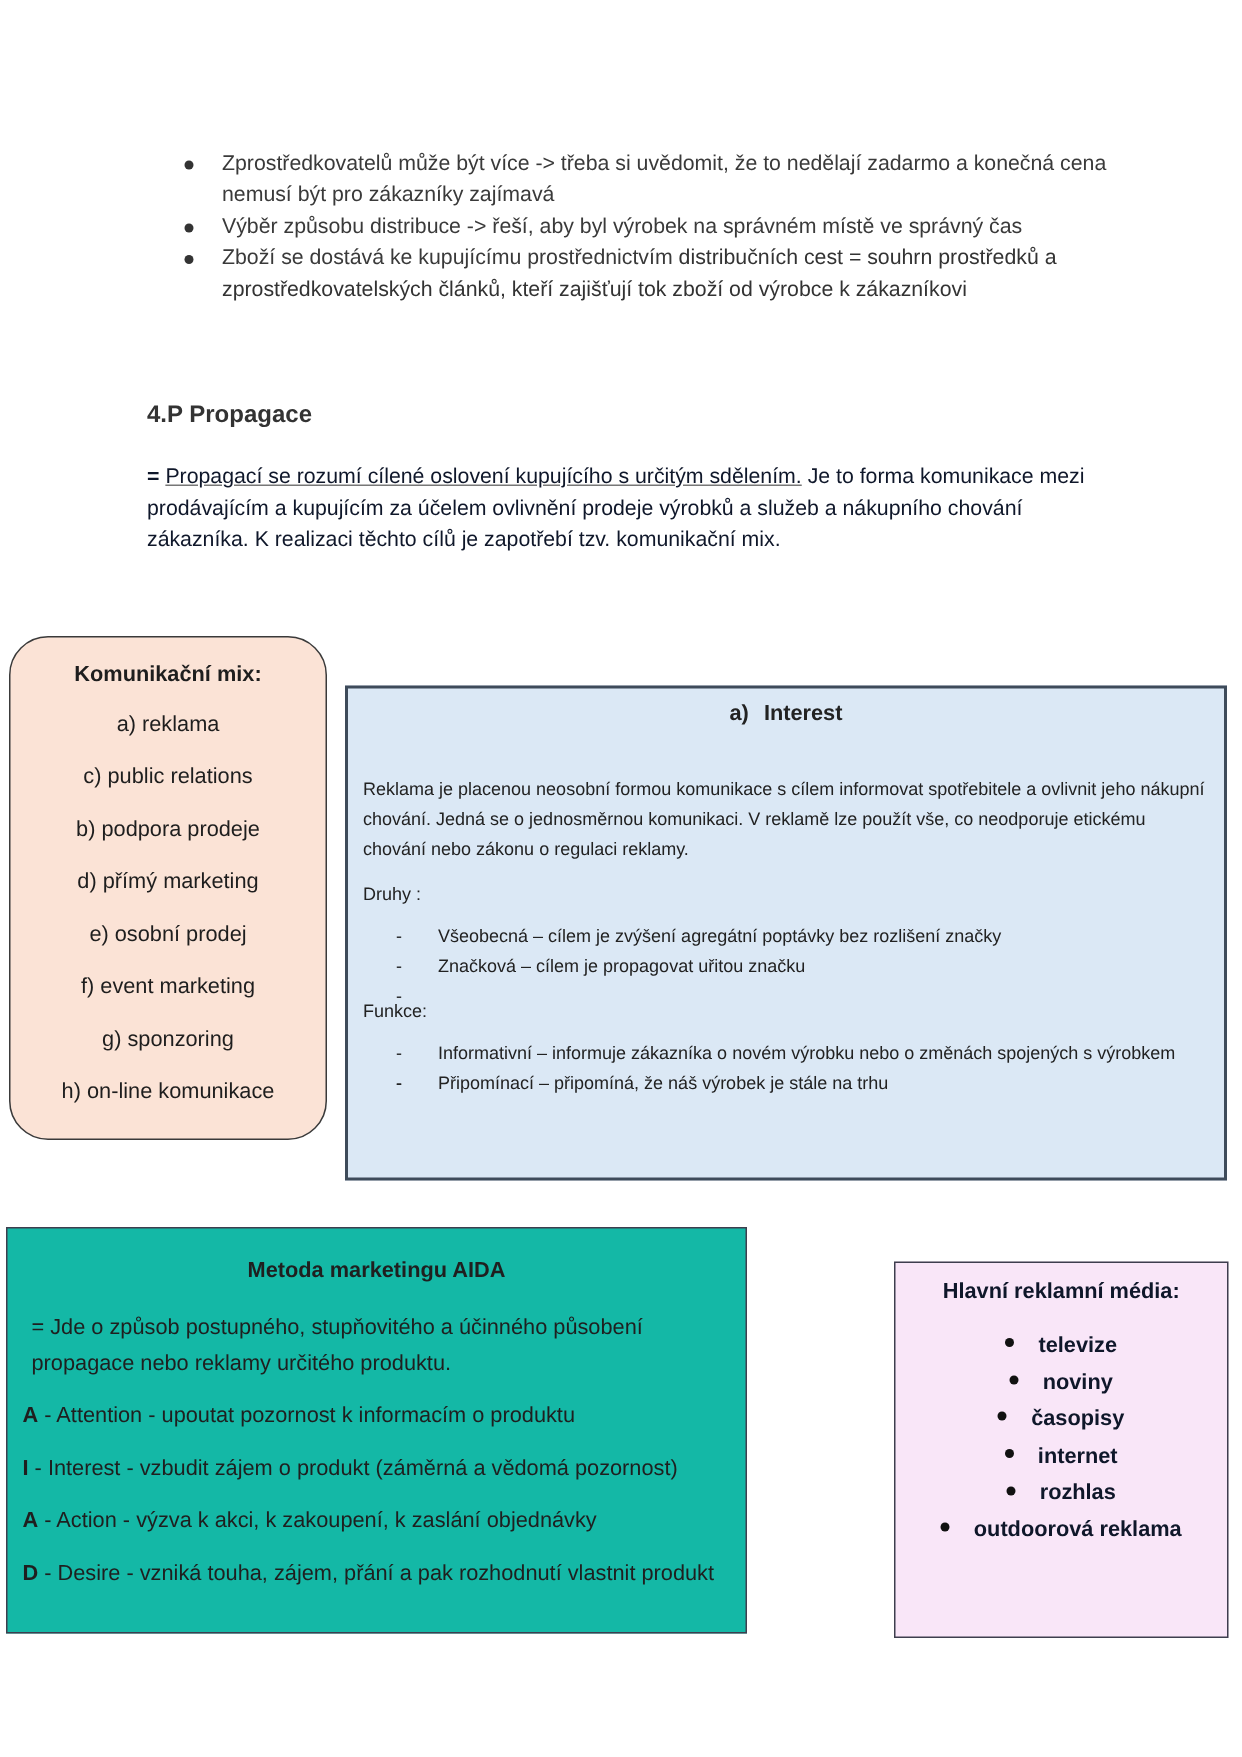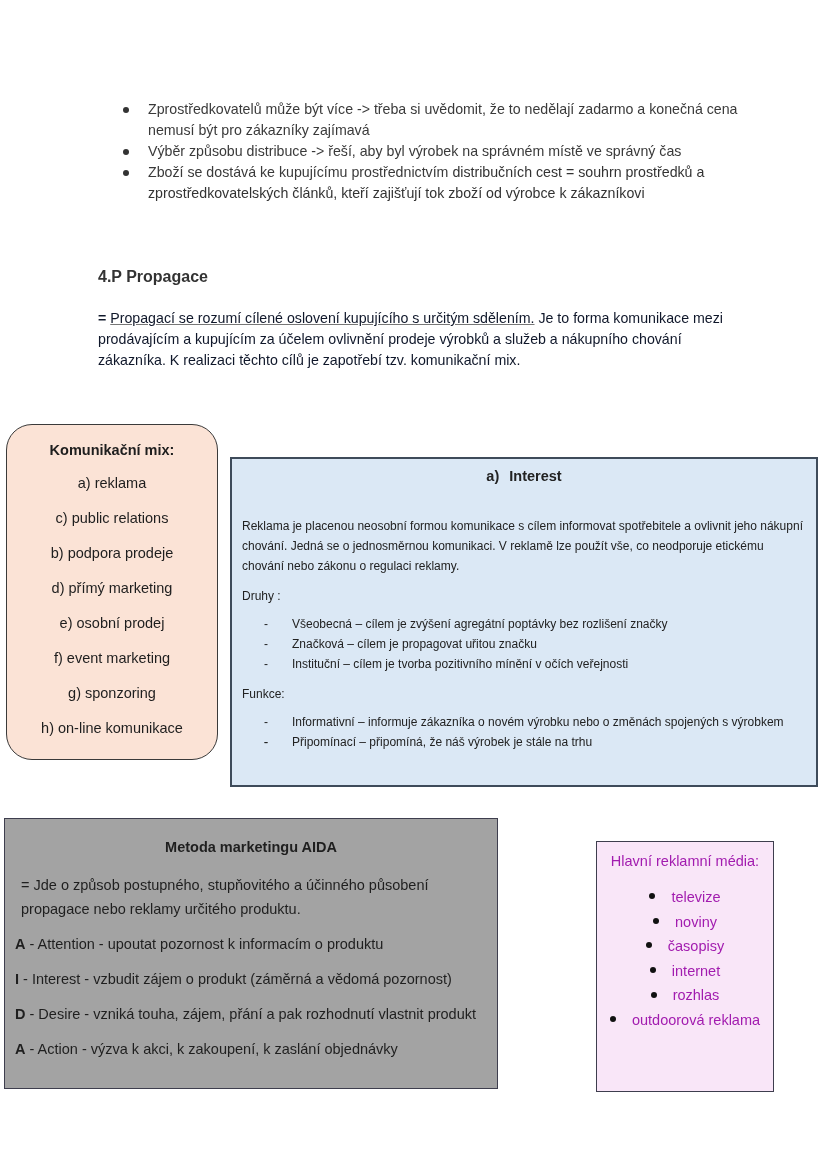--- a/index.html
+++ b/index.html
@@ -41,33 +41,33 @@
     .rek-desc { margin-top: 26px; }
     .rek-label { margin-top: 10px; }
     .rek-list { margin: 8px 0 0 0; padding: 0; list-style: none; }
     .rek-list li { position: relative; padding-left: 50px; }
     .rek-list li .dash { position: absolute; left: 22px; top: 0; }
     .rek-funkce-label { margin-top: 10px; }
 
     
     .aida-box {
       left: 4px; top: 818px; width: 494px; height: 271px; box-sizing: border-box;
-      background: #a3a3a3; border: 1.6px solid #3e3e4e; padding: 0 10px;
+      background: #14b8a6; border: 1.6px solid #3e3e4e; padding: 0 10px;
       font-size: 14.5px; color: #1f1f1f;
     }
     .aida-title { text-align: center; font-weight: bold; margin-top: 20px; height: 22px; }
     .aida-desc { margin-top: 12px; line-height: 24px; padding: 0 6px; }
     .aida-row { margin-top: 11px; line-height: 24px; }
     .aida-row .key { font-weight: bold; }
 
     
     .media-box {
-      left: 596px; top: 841px; width: 178px; height: 251px; box-sizing: border-box;
+      left: 596px; top: 841px; width: 223px; height: 251px; box-sizing: border-box;
       background: #f9e6f8; border: 1.6px solid #3e3e4e;
-      font-size: 14.5px; color: #a21caf; text-align: center;
+      font-size: 14.5px; color: #0f172a; text-align: center; font-weight: bold;
     }
     .media-title { margin-top: 11px; height: 22px; }
     .media-list { margin: 10px 0 0 0; padding: 0; list-style: none; }
     .media-list li { height: 24.6px; line-height: 24.6px; }
     .media-list .dot { display: inline-block; width: 6px; height: 6px; border-radius: 50%; background: #111; vertical-align: middle; margin-right: 16px; position: relative; top: -2px; }
   </style>
 </head>
 <body>
 
 <ul class="abs top-list">
@@ -94,37 +94,37 @@
   </div>
 </div>
 
 <div class="abs rek-box">
   <div class="rek-title"><span class="letter">a)</span><span>Interest</span></div>
   <div class="rek-desc">Reklama je placenou neosobní formou komunikace s cílem informovat spotřebitele a ovlivnit jeho nákupní chování. Jedná se o jednosměrnou komunikaci. V reklamě lze použít vše, co neodporuje etickému chování nebo zákonu o regulaci reklamy.</div>
   <div class="rek-label">Druhy :</div>
   <ul class="rek-list">
     <li><span class="dash">-</span><span>Všeobecná – cílem je zvýšení agregátní poptávky bez rozlišení značky</span></li>
     <li><span class="dash">-</span><span>Značková – cílem je propagovat uřitou značku</span></li>
-    <li><span class="dash">-</span><span>Instituční – cílem je tvorba pozitivního mínění v očích veřejnosti</span></li>
+    <li><span class="dash">-</span></li>
   </ul>
   <div class="rek-funkce-label">Funkce:</div>
   <ul class="rek-list">
     <li><span class="dash">-</span><span>Informativní –  informuje zákazníka o novém výrobku nebo o změnách spojených s výrobkem</span></li>
     <li><span class="dash">-</span></li>
     <li><span class="dash">-</span><span>Připomínací – připomíná, že náš výrobek je stále na trhu</span></li>
   </ul>
 </div>
 
 <div class="abs aida-box">
   <div class="aida-title">Metoda marketingu AIDA</div>
   <div class="aida-desc">= Jde o způsob postupného, stupňovitého a účinného působení propagace nebo reklamy určitého produktu.</div>
   <div class="aida-row"><span class="key">A</span><span> - Attention - upoutat pozornost k informacím o produktu</span></div>
   <div class="aida-row"><span class="key">I</span><span> - Interest - vzbudit zájem o produkt (záměrná a vědomá pozornost)</span></div>
+  <div class="aida-row"><span class="key">A</span><span> - Action - výzva k akci, k zakoupení, k zaslání objednávky</span></div>
   <div class="aida-row"><span class="key">D</span><span> - Desire - vzniká touha, zájem, přání a pak rozhodnutí vlastnit produkt</span></div>
-  <div class="aida-row"><span class="key">A</span><span> - Action - výzva k akci, k zakoupení, k zaslání objednávky</span></div>
 </div>
 
 <div class="abs media-box">
   <div class="media-title">Hlavní reklamní média:</div>
   <ul class="media-list">
     <li><span class="dot"></span><span>televize</span></li>
     <li><span class="dot"></span><span>noviny</span></li>
     <li><span class="dot"></span><span>časopisy</span></li>
     <li><span class="dot"></span><span>internet</span></li>
     <li><span class="dot"></span><span>rozhlas</span></li>

